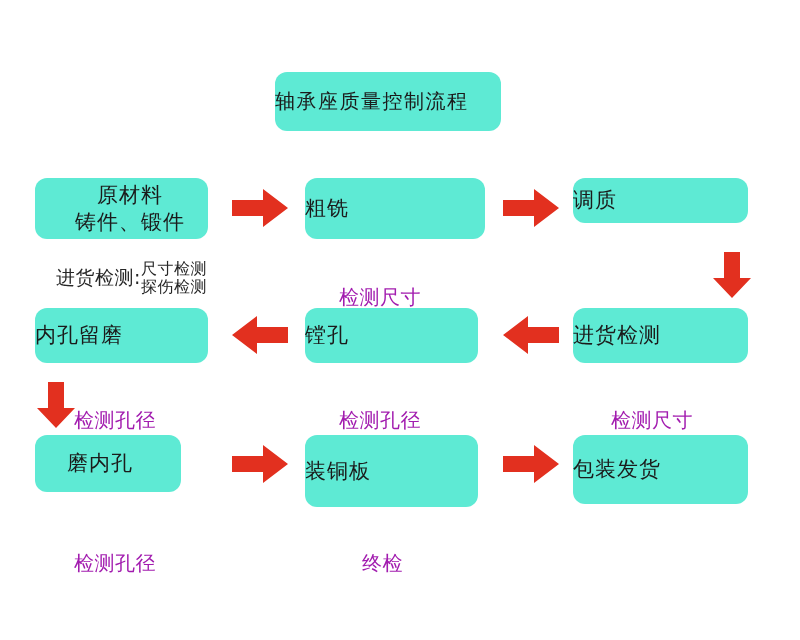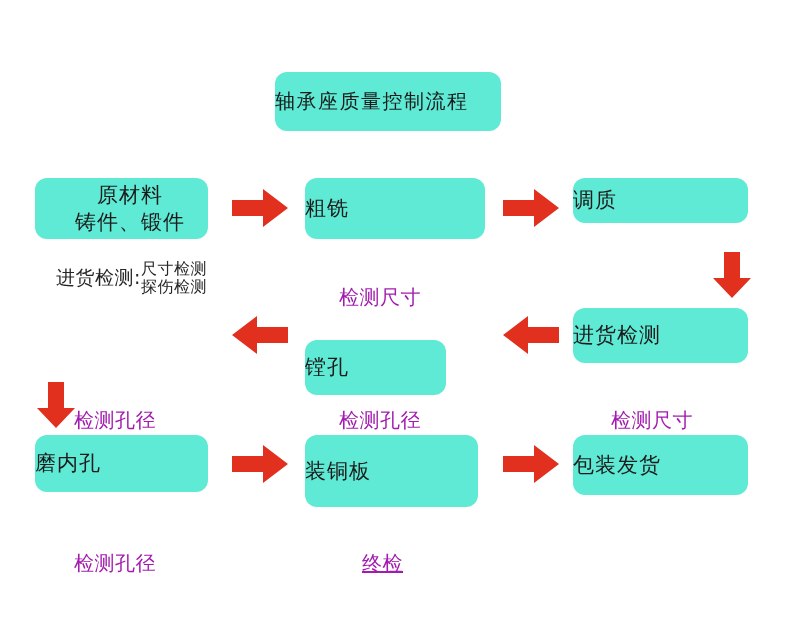--- a/index.html
+++ b/index.html
@@ -119,28 +119,31 @@
     <span>检测尺寸</span>
   </div>
 
 
   <div class="arrow" style="left:713px; top:252px;">
     <svg width="38" height="46" viewBox="0 0 38 46" aria-hidden="true">
       <polygon points="11,0 27,0 27,26 38,26 19,46 0,26 11,26" fill="#E2301F"></polygon>
     </svg>
   </div>
 
+  <div class="box" style="left:35px; top:308px; width:173px; height:55px;">
+    <span class="box-label">内孔留磨</span>
+  </div>
 
   <div class="arrow" style="left:232px; top:316px;">
     <svg width="56" height="38" viewBox="0 0 56 38" aria-hidden="true">
       <polygon points="56,11 25,11 25,0 0,19 25,38 25,27 56,27" fill="#E2301F"></polygon>
     </svg>
   </div>
 
-  <div class="box" style="left:305px; top:308px; width:141px; height:55px;margin-top:32px;">
+  <div class="box" style="left:305px; top:308px; width:173px; height:55px;">
     <span class="box-label">镗孔</span>
   </div>
 
   <div class="arrow" style="left:503px; top:316px;">
     <svg width="56" height="38" viewBox="0 0 56 38" aria-hidden="true">
       <polygon points="56,11 25,11 25,0 0,19 25,38 25,27 56,27" fill="#E2301F"></polygon>
     </svg>
   </div>
 
   <div class="box" style="left:573px; top:308px; width:175px; height:55px;">
@@ -158,45 +161,45 @@
   </div>
 
   <div class="caption" style="left:339px; top:385px;">
     <span>检测孔径</span>
   </div>
 
   <div class="caption" style="left:611px; top:385px;">
     <span>检测尺寸</span>
   </div>
 
-  <div class="box" style="left:35px; top:435px; width:173px; height:57px;">
+  <div class="box" style="left:35px; top:435px; width:146px; height:57px;padding-left:32px;">
     <span class="box-label">磨内孔</span>
   </div>
 
   <div class="arrow" style="left:232px; top:445px;">
     <svg width="56" height="38" viewBox="0 0 56 38" aria-hidden="true">
       <polygon points="0,11 31,11 31,0 56,19 31,38 31,27 0,27" fill="#E2301F"></polygon>
     </svg>
   </div>
 
   <div class="box" style="left:305px; top:435px; width:173px; height:72px;">
     <span class="box-label">装铜板</span>
   </div>
 
   <div class="arrow" style="left:503px; top:445px;">
     <svg width="56" height="38" viewBox="0 0 56 38" aria-hidden="true">
       <polygon points="0,11 31,11 31,0 56,19 31,38 31,27 0,27" fill="#E2301F"></polygon>
     </svg>
   </div>
 
-  <div class="box" style="left:573px; top:435px; width:175px; height:60px;">
+  <div class="box" style="left:573px; top:435px; width:175px; height:69px;">
     <span class="box-label">包装发货</span>
   </div>
 
   <div class="caption" style="left:74px; top:528px;">
     <span>检测孔径</span>
   </div>
 
-  <div class="caption" style="left:362px; top:528px;text-decoration:underline;">
+  <div class="caption" style="left:362px; top:528px;">
     <span>终检</span>
   </div>
 
 </div>
 
 </body></html>

